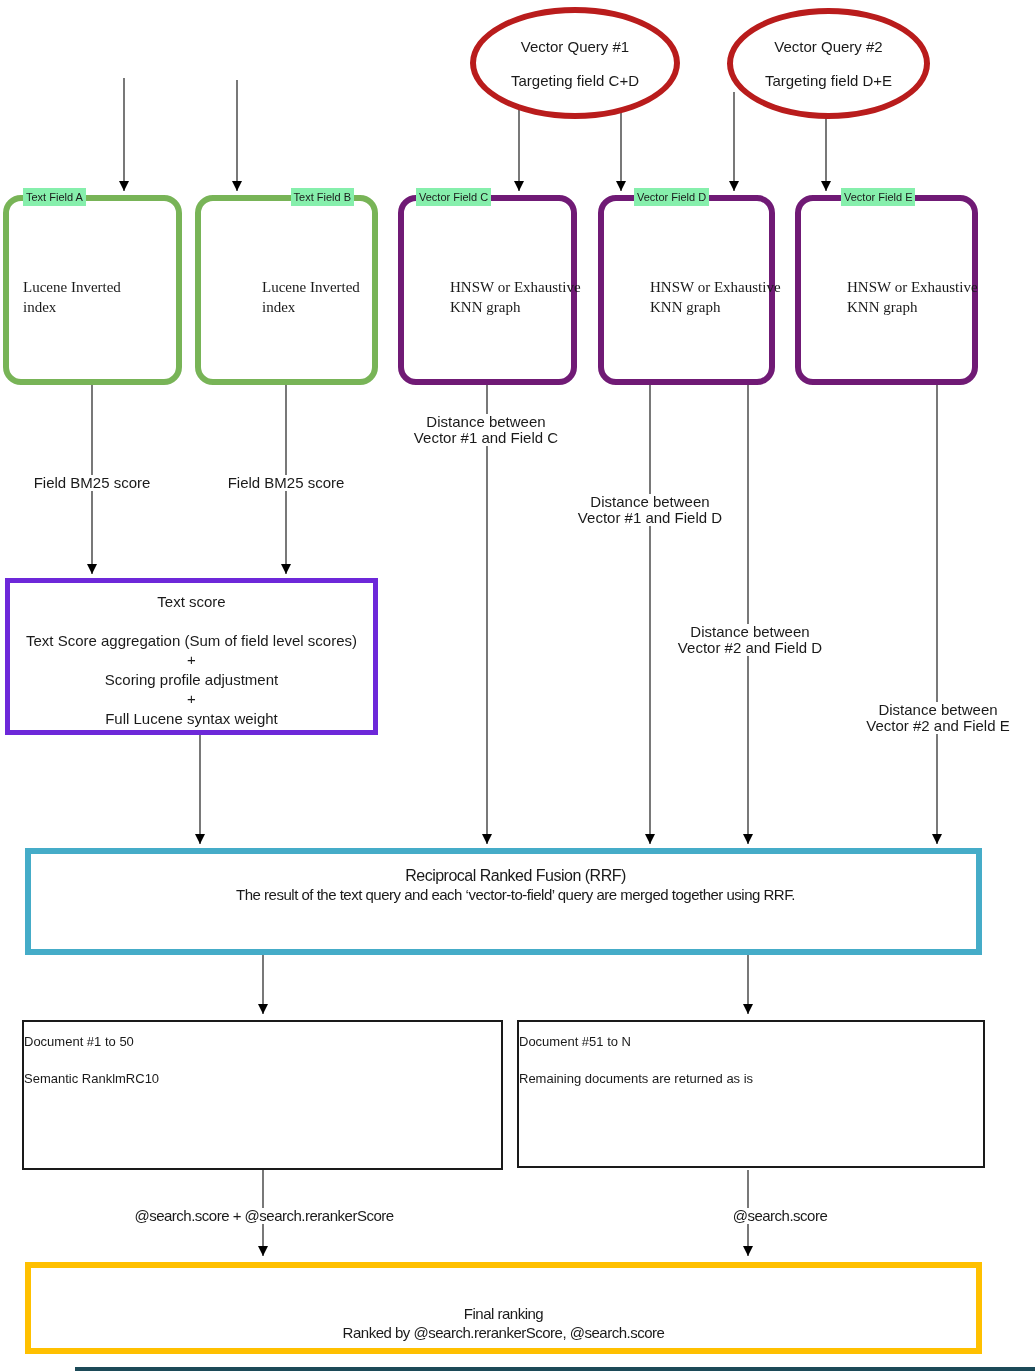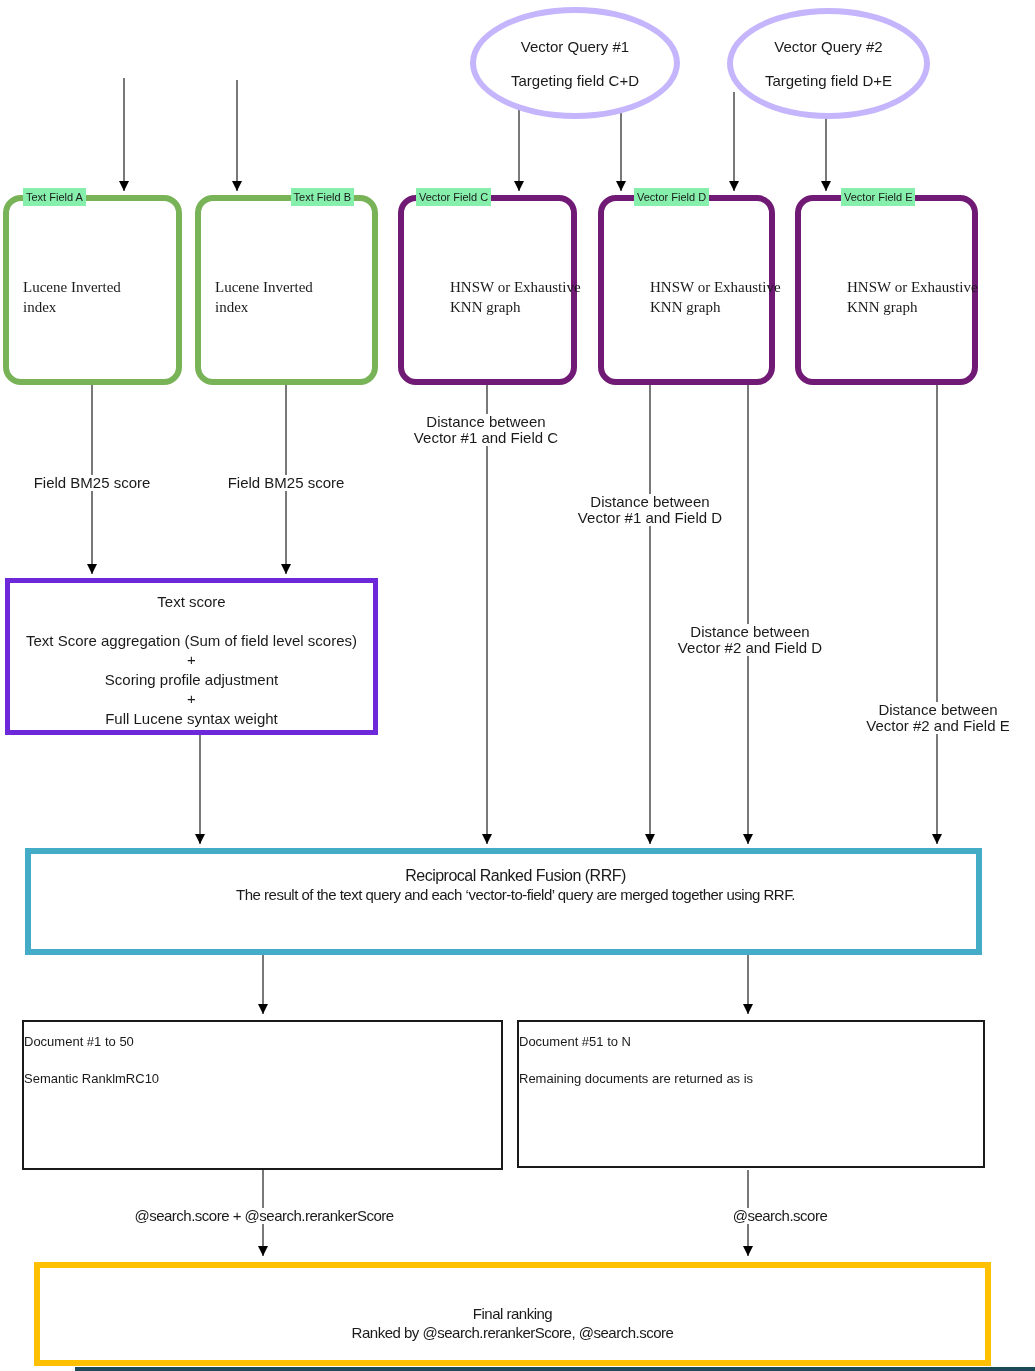--- a/index.html
+++ b/index.html
@@ -10,21 +10,21 @@
   svg.wires { position:absolute; left:0; top:0; z-index:1; }
   svg.wires line { stroke:#3f3f3f; stroke-width:1.4; }
 
   .ellipse {
     position:absolute; border-radius:50%; background:#fff; z-index:2;
     display:flex; flex-direction:column; align-items:center; justify-content:center;
     text-align:center; font-size:15px;
   }
   .ellipse .l1 { margin-bottom:17px; }
   .ellipse.green { border:5px solid #78b457; }
-  .ellipse.red   { border:6px solid #c4b5fd; }
+  .ellipse.red   { border:6px solid #b91c1c; }
 
   .fieldbox {
     position:absolute; background:#fff; border-radius:18px; z-index:2;
     box-sizing:border-box; font-size:15px;
   }
   .fieldbox.green { border:6px solid #78b457; }
   .fieldbox.red   { border:6px solid #701a75;padding-left:32px; }
   .fieldbox .chip {
     position:absolute; top:-13px; background:#86efac; padding:0 3px;
     font-size:11px; line-height:18px; white-space:nowrap; color:#1a1a1a;
@@ -86,21 +86,21 @@
   </div>
   <div class="ellipse red" style="left:727px; top:8px; width:191px; height:99px;">
     <div class="l1">Vector Query #2</div>
     <div class="l2">Targeting field D+E</div>
   </div>
 
   <div class="fieldbox green" style="left:3px; top:195px; width:179px; height:190px;">
     <div class="chip" style="left:14px;">Text Field A</div>
     <div class="content" style="width:128px;">Lucene Inverted index</div>
   </div>
-  <div class="fieldbox green" style="left:195px; top:195px; width:183px; height:190px;">
+  <div class="fieldbox green" style="left:195px; top:195px; width:183px; height:190px;padding-left:47px;">
     <div class="chip" style="right:18px;">Text Field B</div>
     <div class="content" style="width:128px;">Lucene Inverted index</div>
   </div>
   <div class="fieldbox red" style="left:398px; top:195px; width:179px; height:190px;">
     <div class="chip" style="left:12px;">Vector Field C</div>
     <div class="content" style="width:148px;">HNSW or Exhaustive KNN graph</div>
   </div>
   <div class="fieldbox red" style="left:598px; top:195px; width:177px; height:190px;">
     <div class="chip" style="left:30px;">Vector Field D</div>
     <div class="content" style="width:148px;">HNSW or Exhaustive KNN graph</div>
@@ -148,19 +148,19 @@
 
   <div class="docbox" style="left:22px; top:1020px; width:481px; height:150px;">
     <div class="title">Document #1 to 50</div>
     <div class="body">Semantic RanklmRC10</div>
   </div>
   <div class="docbox" style="left:517px; top:1020px; width:468px; height:148px;">
     <div class="title">Document #51 to N</div>
     <div class="body">Remaining documents are returned as is</div>
   </div>
 
-  <div class="bigbox cond" id="final-box" style="left:34px; top:1262px; width:957px; height:104px;">
+  <div class="bigbox cond" id="final-box" style="left:25px; top:1262px; width:957px; height:92px;">
     <div>Final ranking</div>
     <div>Ranked by @search.rerankerScore, @search.score</div>
   </div>
 
   <div id="bottom-strip"></div>
 </div>
 
 </body></html>

